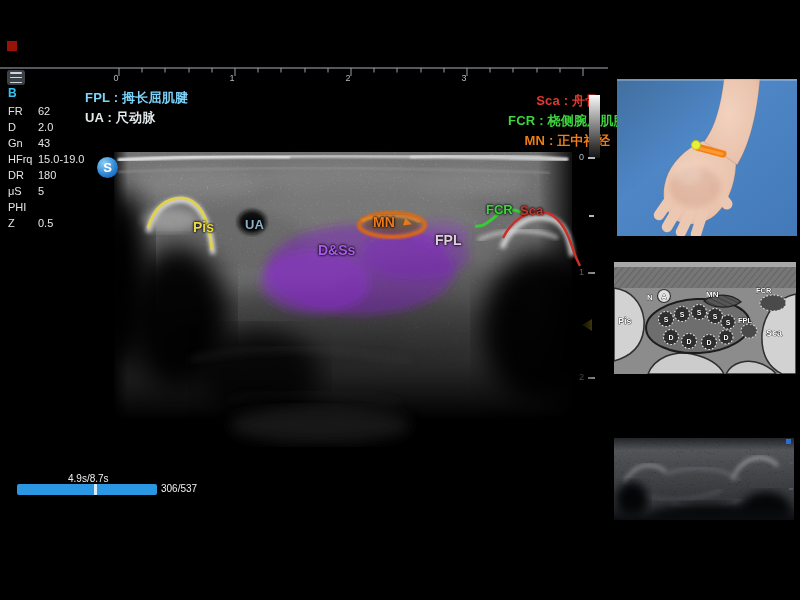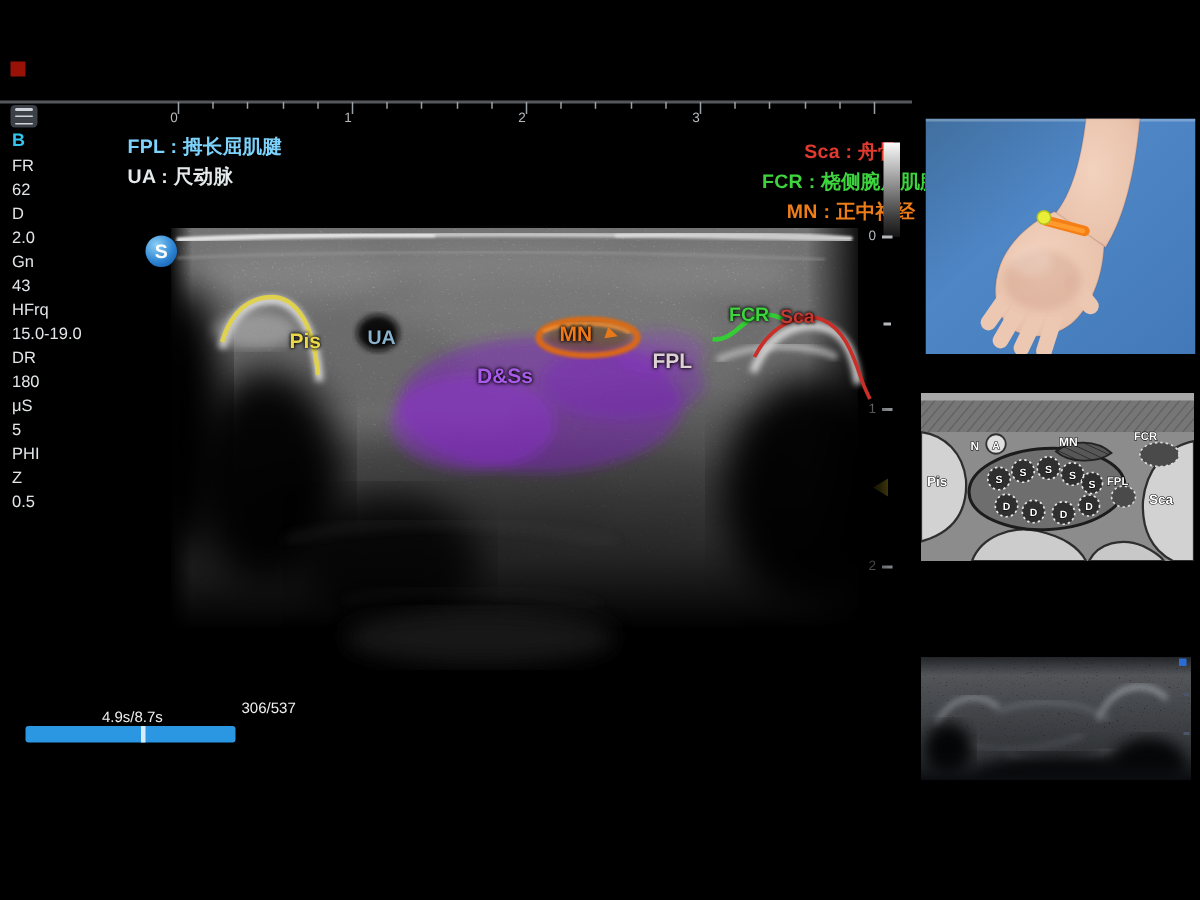--- a/index.html
+++ b/index.html
@@ -10,21 +10,21 @@
   
   .rec-dot{left:7px;top:41px;width:10px;height:10px;background:#991207;}
   .topline{left:0;top:67px;width:608px;height:2px;background:#54585c;}
   .menu-btn{left:7px;top:70px;width:18px;height:15px;background:#3c4148;border:none;border-radius:3px;
     padding:2px 3px;display:flex;flex-direction:column;justify-content:space-between;cursor:pointer;}
   .menu-btn i{display:block;height:1.5px;background:#cfd4da;border-radius:1px;}
 
   
   .sidebar{left:8px;top:86px;width:100px;}
   .mode{color:#35c5f2;font-weight:bold;font-size:12px;margin-bottom:3px;}
-  .prow{display:flex;font-size:11px;line-height:16px;color:#e3e6e8;flex-direction:column;}
+  .prow{display:flex;font-size:11px;line-height:16px;color:#e3e6e8;}
   .prow .plabel{width:30px;}
   .prow .pvalue{flex:1;}
 
   
   .ruler-top{left:108px;top:68px;width:480px;height:12px;}
   .rt-label{top:73px;width:10px;text-align:center;font-size:9px;color:#b5b9bc;}
   .rt-0{left:111px;} .rt-1{left:227px;} .rt-2{left:343px;} .rt-3{left:459px;}
 
   
   .legend{font-size:13px;font-weight:bold;letter-spacing:.2px;}
@@ -61,21 +61,21 @@
 
   .logo{left:97px;top:157px;width:21px;height:21px;border-radius:50%;
     background:radial-gradient(circle at 35% 30%,#8ed0f5,#2e86d4 55%,#0d4fa0);
     display:flex;align-items:center;justify-content:center;
     color:#fff;font-weight:bold;font-size:13px;}
 
   
   .cine-time{left:68px;top:473px;font-size:10px;color:#f0f0f0;}
   .cine-bar{left:17px;top:484px;width:140px;height:11px;background:#2b97e2;border-radius:2px;cursor:pointer;}
   .cine-playhead{left:94px;top:484px;width:3px;height:11px;background:#d6ecfa;cursor:ew-resize;}
-  .cine-frame{left:161px;top:467px;font-size:10px;color:#f0f0f0;}
+  .cine-frame{left:161px;top:483px;font-size:10px;color:#f0f0f0;}
 
   
   .fig{background:#000;cursor:pointer;}
   .fig-photo{left:617px;top:79px;width:180px;height:157px;}
   .fig-diagram{left:614px;top:262px;width:182px;height:112px;}
   .fig-usthumb{left:614px;top:438px;width:180px;height:82px;}
   svg{display:block;}
   .dg-txt{fill:#fff;font-family:"Liberation Sans","DejaVu Sans",sans-serif;font-weight:bold;
     paint-order:stroke;stroke:#000;stroke-width:.7px;}
 </style>

